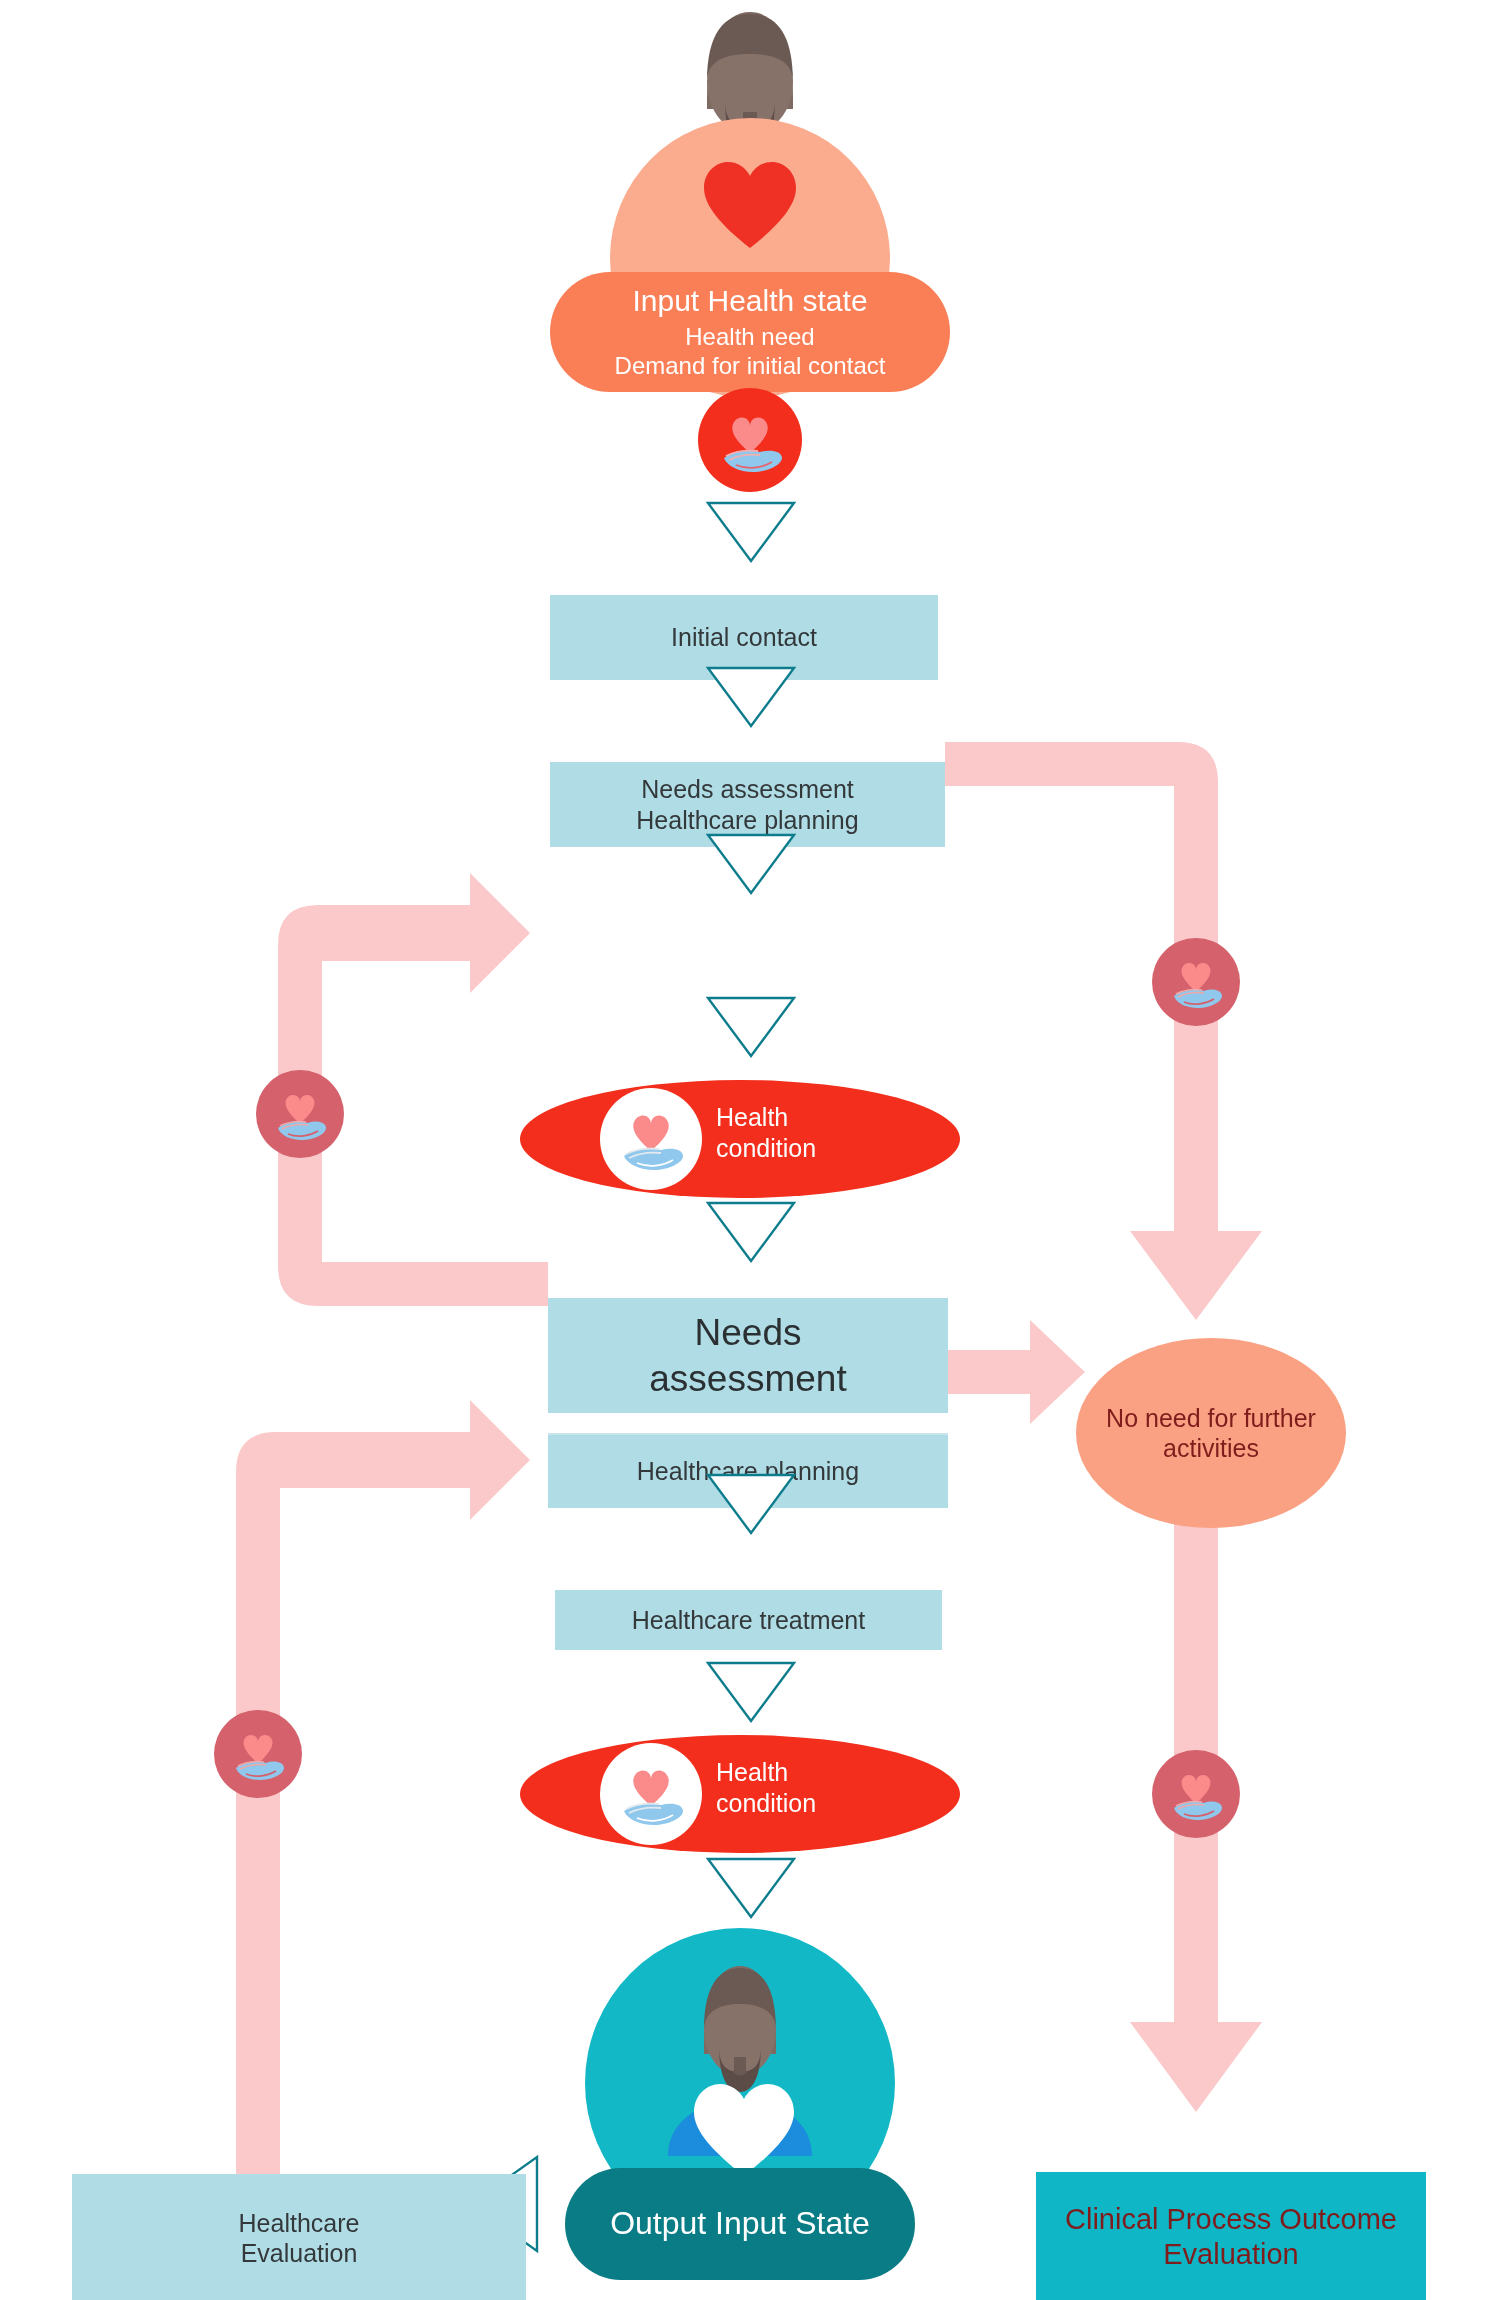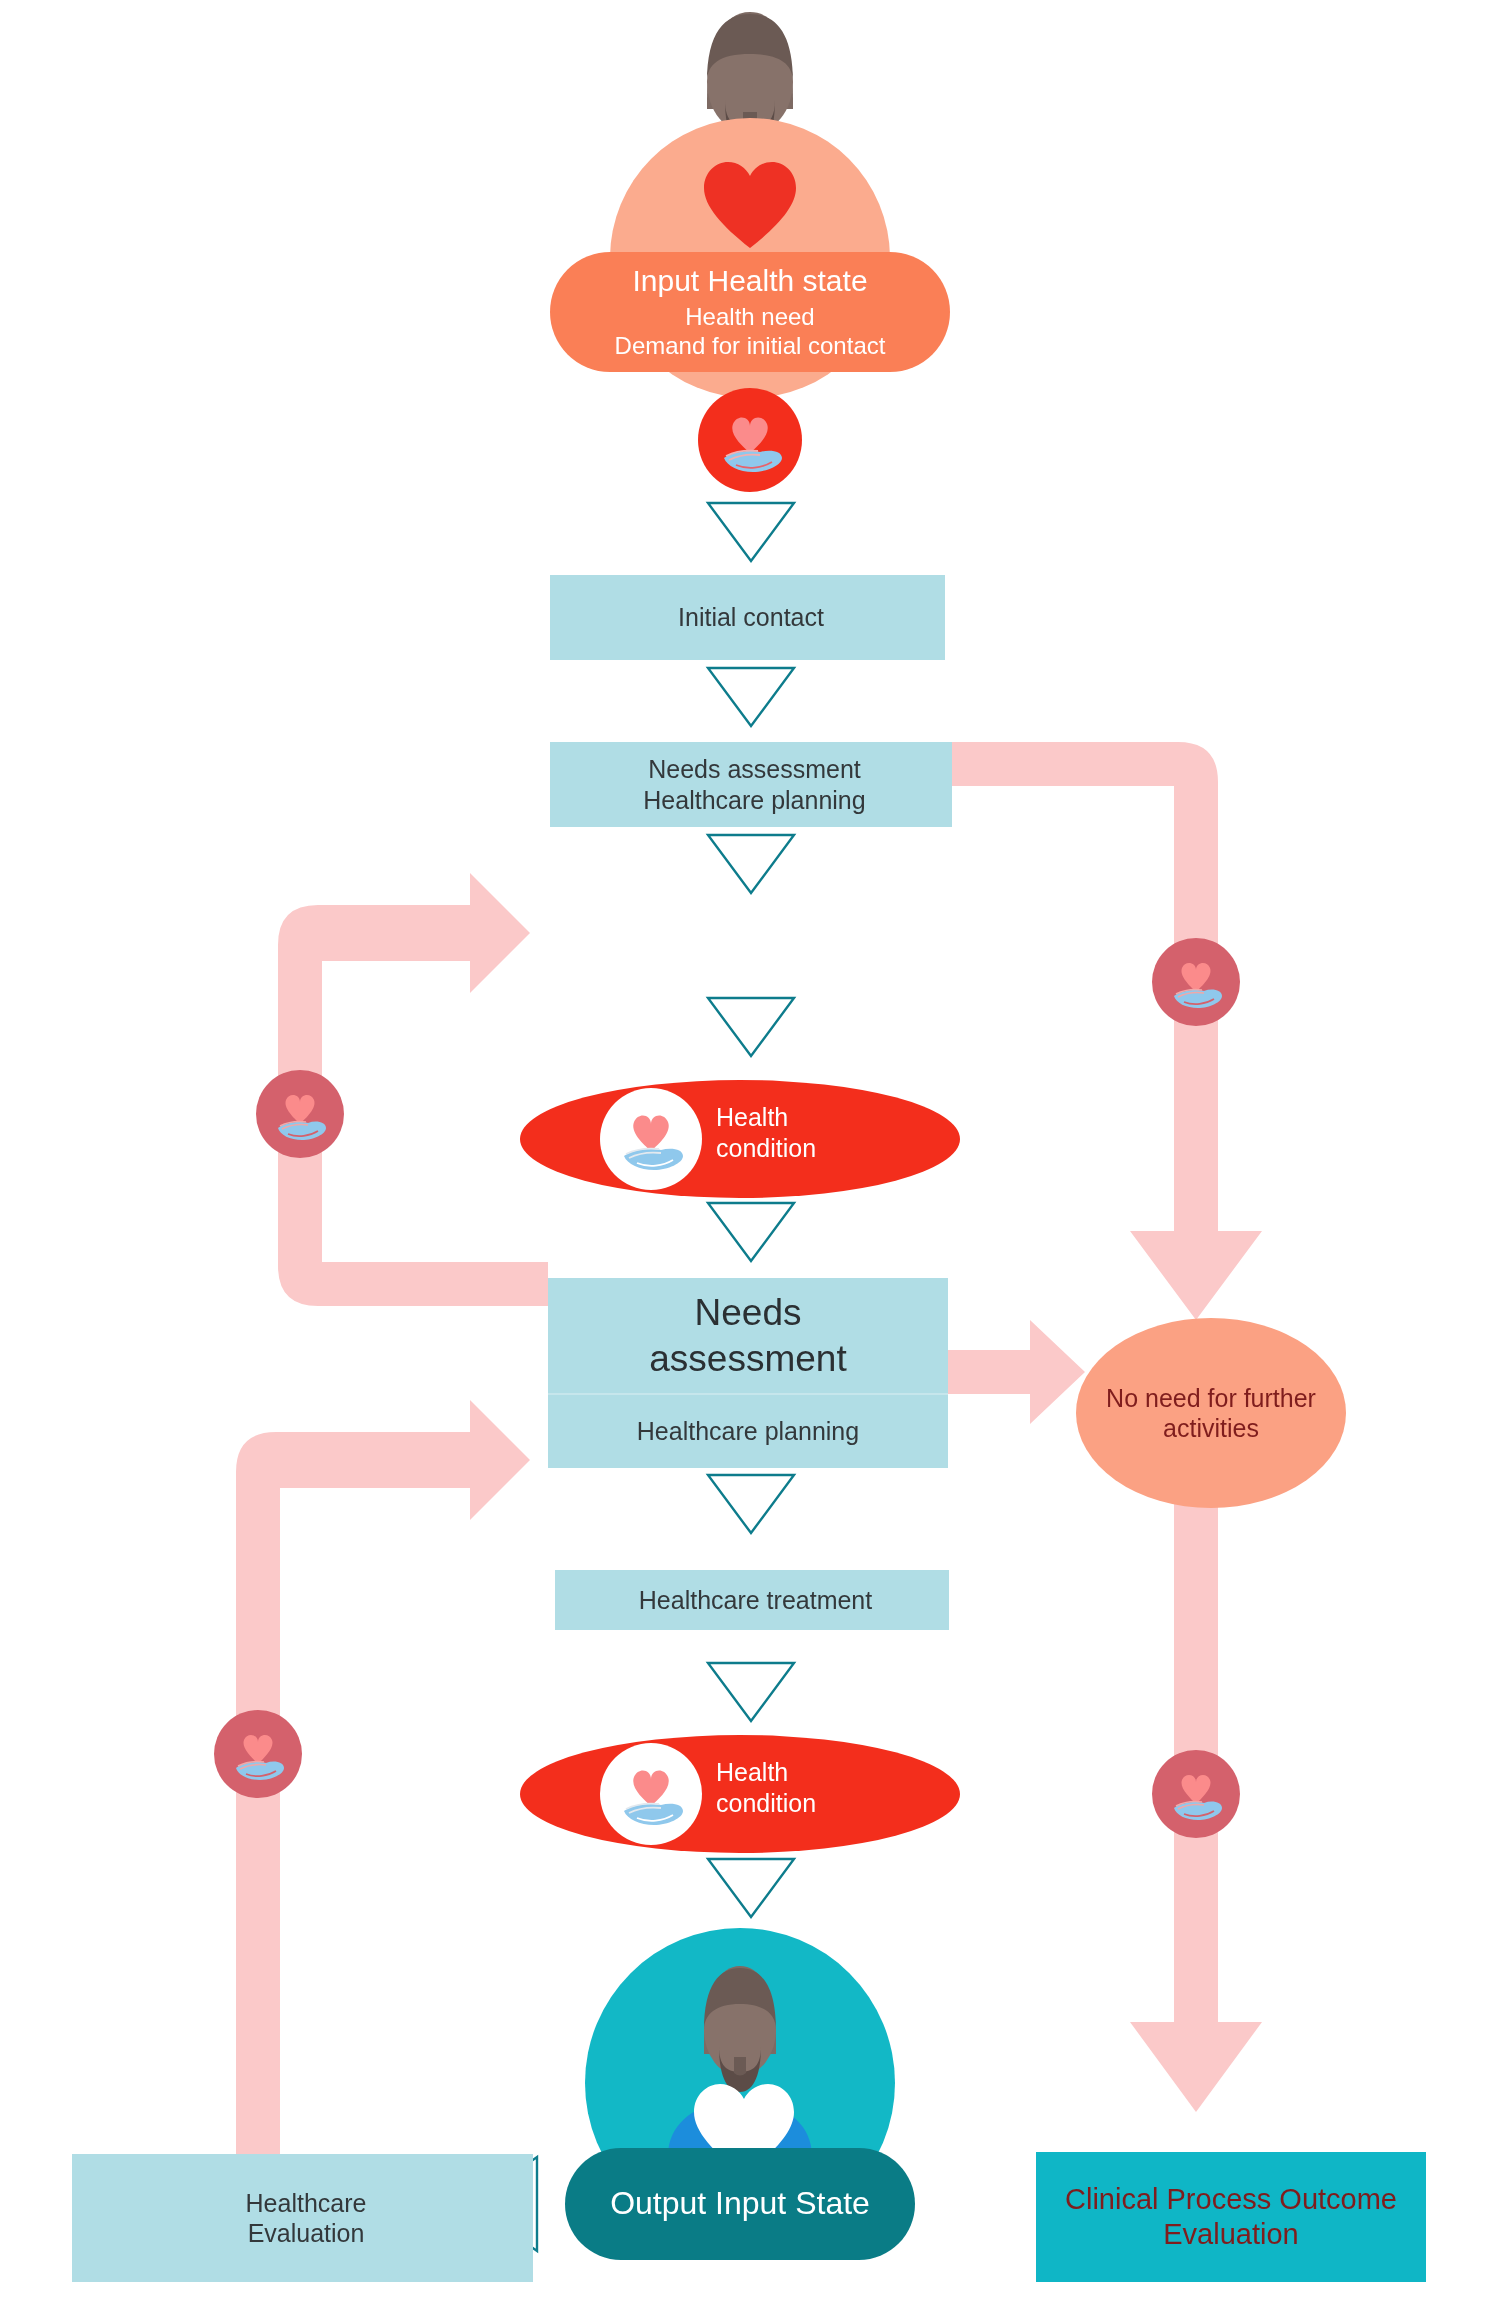--- a/index.html
+++ b/index.html
@@ -1,23 +1,23 @@
 <!DOCTYPE html>
 <html><head>
 <meta charset="utf-8">
 <style>
   html,body{margin:0;padding:0;background:#ffffff;}
   body{width:1500px;height:2300px;position:relative;overflow:hidden;
        font-family:"Liberation Sans","DejaVu Sans",sans-serif;}
   #stage{position:absolute;left:0;top:0;width:1500px;height:2300px;}
   .abs{position:absolute;}
-  .center-text{display:flex;align-items:center;justify-content:center;text-align:center;line-height:1.22;}
+  .center-text{display:flex;align-items:center;justify-content:center;text-align:center;line-height:1.22;margin-top:20px;}
 
   
-  .pbox{background:#b0dde5;color:#33383b;font-size:25px;padding-left:7px;}
+  .pbox{background:#b0dde5;color:#33383b;font-size:25px;}
   .pbox-split-top{background:#b0dde5;color:#2b3033;font-size:37px;}
   .pbox-split-bottom{background:#b0dde5;color:#33383b;font-size:25px;border-top:2px solid #c6e6ec;}
 
   
   .term-orange{background:#fa7f56;color:#ffffff;border-radius:70px;}
   .term-teal{background:#0a7c86;color:#ffffff;border-radius:70px;}
   .circle-peach{background:#fbab8e;border-radius:50%;}
   .circle-teal{background:#12b8c6;border-radius:50%;}
 
   .ellipse-red{background:#f32e1c;border-radius:50%;}

